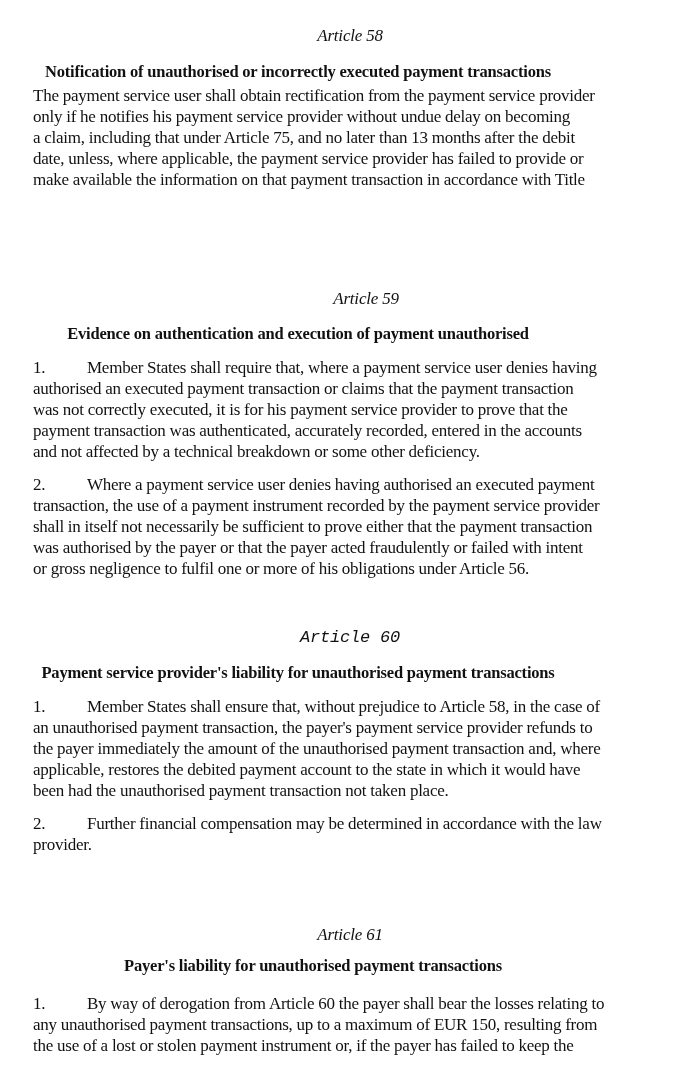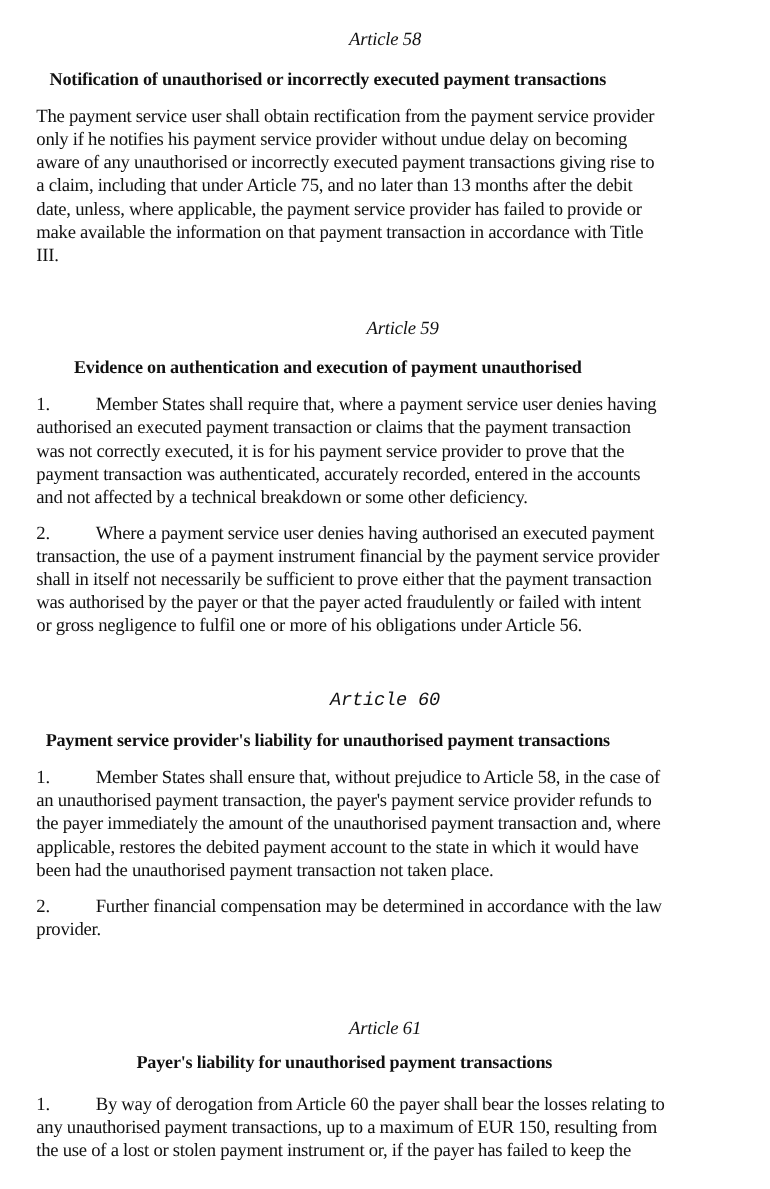--- a/index.html
+++ b/index.html
@@ -21,42 +21,40 @@
   .line { height: 21px; line-height: 21px; white-space: nowrap; }
   .num { display: inline-block; width: 54px; }
 </style>
 </head>
 <body>
 
 <div class="page">
 
   <div class="art-title" style="top:26px;">Article 58</div>
   <div class="art-heading" style="top:62px;">Notification of unauthorised or incorrectly executed payment transactions</div>
-  <div class="para" style="top:95px;">
+  <div class="para" style="top:85px;">
     <div class="line">The payment service user shall obtain rectification from the payment service provider</div>
     <div class="line">only if he notifies his payment service provider without undue delay on becoming</div>
-    <div class="line">aware of any unauthorised or incorrectly executed payment transactions giving rise to</div>
     <div class="line">a claim, including that under Article 75, and no later than 13 months after the debit</div>
     <div class="line">date, unless, where applicable, the payment service provider has failed to provide or</div>
     <div class="line">make available the information on that payment transaction in accordance with Title</div>
-    <div class="line">III.</div>
   </div>
 
   <div class="art-title" style="top:289px;padding-left:16px;">Article 59</div>
   <div class="art-heading" style="top:324px;">Evidence on authentication and execution of payment unauthorised</div>
   <div class="para" style="top:357px;">
     <div class="line"><span class="num">1.</span><span>Member States shall require that, where a payment service user denies having</span></div>
     <div class="line">authorised an executed payment transaction or claims that the payment transaction</div>
     <div class="line">was not correctly executed, it is for his payment service provider to prove that the</div>
     <div class="line">payment transaction was authenticated, accurately recorded, entered in the accounts</div>
     <div class="line">and not affected by a technical breakdown or some other deficiency.</div>
   </div>
   <div class="para" style="top:474px;">
     <div class="line"><span class="num">2.</span><span>Where a payment service user denies having authorised an executed payment</span></div>
-    <div class="line">transaction, the use of a payment instrument financial by the payment service provider</div>
+    <div class="line">transaction, the use of a payment instrument recorded by the payment service provider</div>
     <div class="line">shall in itself not necessarily be sufficient to prove either that the payment transaction</div>
     <div class="line">was authorised by the payer or that the payer acted fraudulently or failed with intent</div>
     <div class="line">or gross negligence to fulfil one or more of his obligations under Article 56.</div>
   </div>
 
   <div class="art-title" style="top:628px;font-family:Liberation Mono, monospace;">Article 60</div>
   <div class="art-heading" style="top:663px;">Payment service provider's liability for unauthorised payment transactions</div>
   <div class="para" style="top:696px;">
     <div class="line"><span class="num">1.</span><span>Member States shall ensure that, without prejudice to Article 58, in the case of</span></div>
     <div class="line">an unauthorised payment transaction, the payer's payment service provider refunds to</div>

